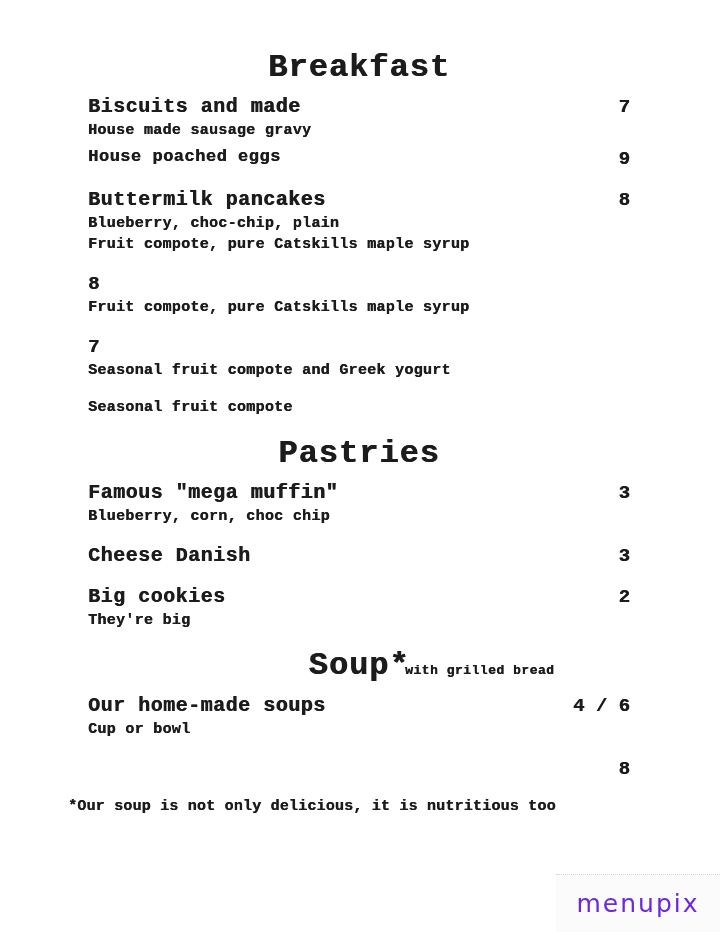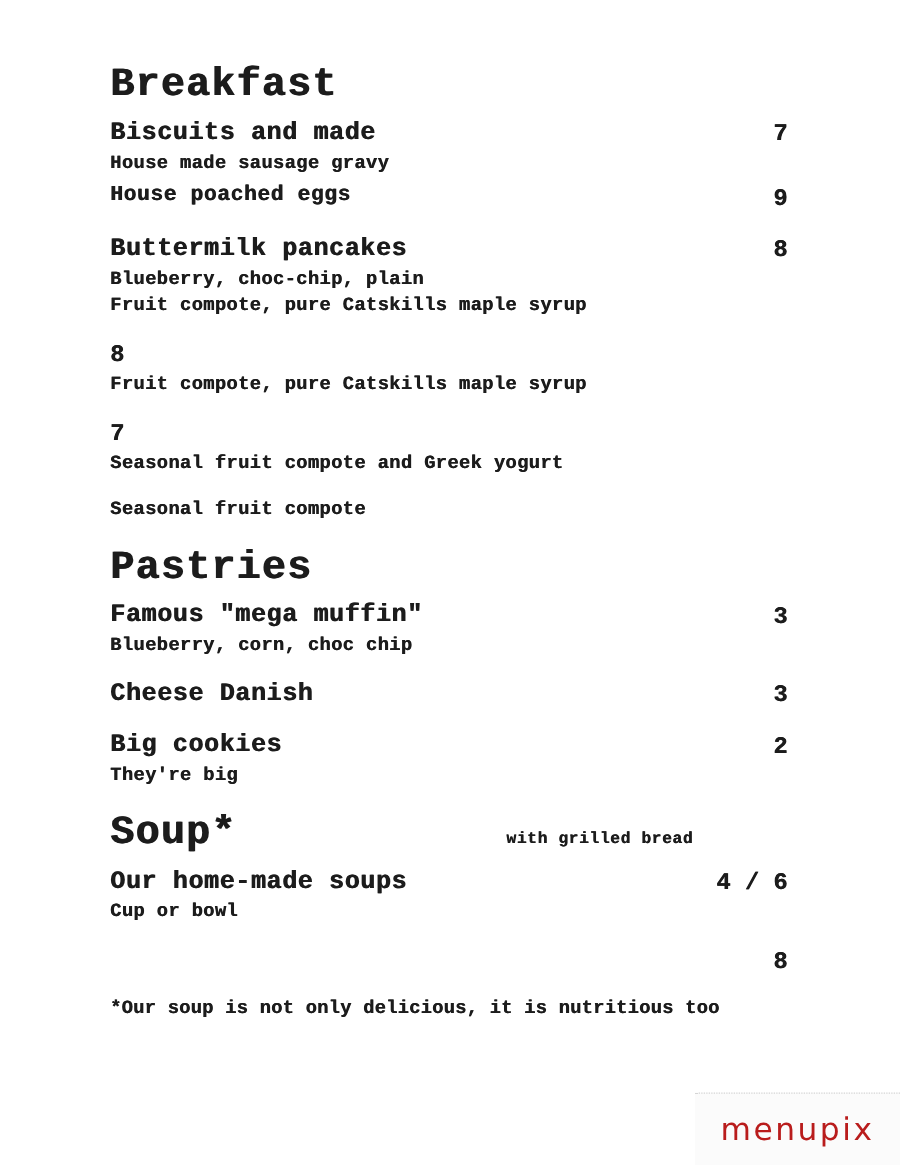--- a/index.html
+++ b/index.html
@@ -8,21 +8,21 @@
     width:720px;height:932px;
     background:#ffffff;
     color:#1c1c1c;
     font-family:"Liberation Mono","DejaVu Sans Mono",monospace;
     overflow:hidden;
   }
   .menu{padding:50px 90px 0 88px;}
   section{display:block;}
   .section-head{
     position:relative;
-    text-align:left;
+    text-align:center;
     font-size:32px;
     font-weight:bold;
     letter-spacing:1px;
     line-height:1.1;
     margin:12px 0 10px 0;
     text-shadow:0.7px 0 currentColor;
     white-space:nowrap;
   }
   section:first-child .section-head{margin-top:0;}
   .section-subtitle{
@@ -64,40 +64,40 @@
   }
   .item-desc{
     font-size:15px;
     font-weight:bold;
     line-height:1.35;
     letter-spacing:0.3px;
     margin-top:2px;
     text-shadow:0.4px 0 currentColor;
   }
   .footnote{
-    padding:0 90px 0 88px;
+    padding:0 90px 0 68px;
     margin-top:0;
     font-size:15px;
     font-weight:bold;
     letter-spacing:0.2px;
     text-shadow:0.4px 0 currentColor;
   }
   .watermark-box{
     position:absolute;
     right:0;bottom:0;
     width:164px;height:57px;
     background:#fbfbfb;
     border-top:1px dotted #d5d5d5;
     display:flex;align-items:center;justify-content:center;
   }
   .watermark-text{
     font-family:"DejaVu Sans","Liberation Sans",sans-serif;
     font-size:25px;
     font-weight:400;
-    color:#b91c1c;
+    color:#6d28d9;
     letter-spacing:2px;
   }
 </style>
 </head>
 <body>
 
 <div class="page">
   <div class="menu" id="menu-root">
       <section>
         <div class="section-head"><span>Breakfast</span></div>

